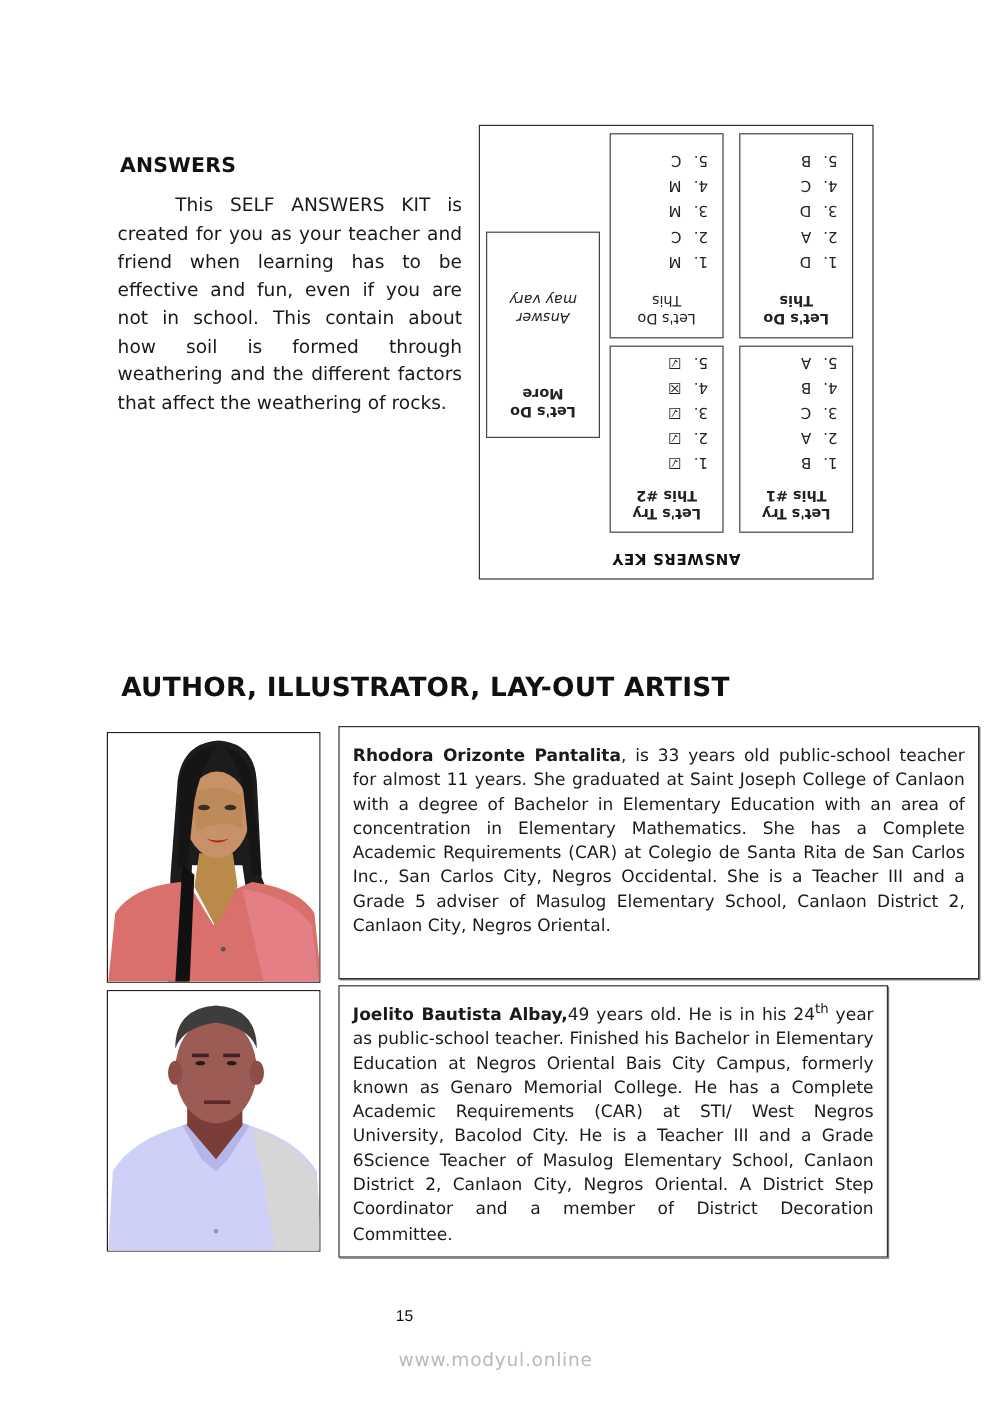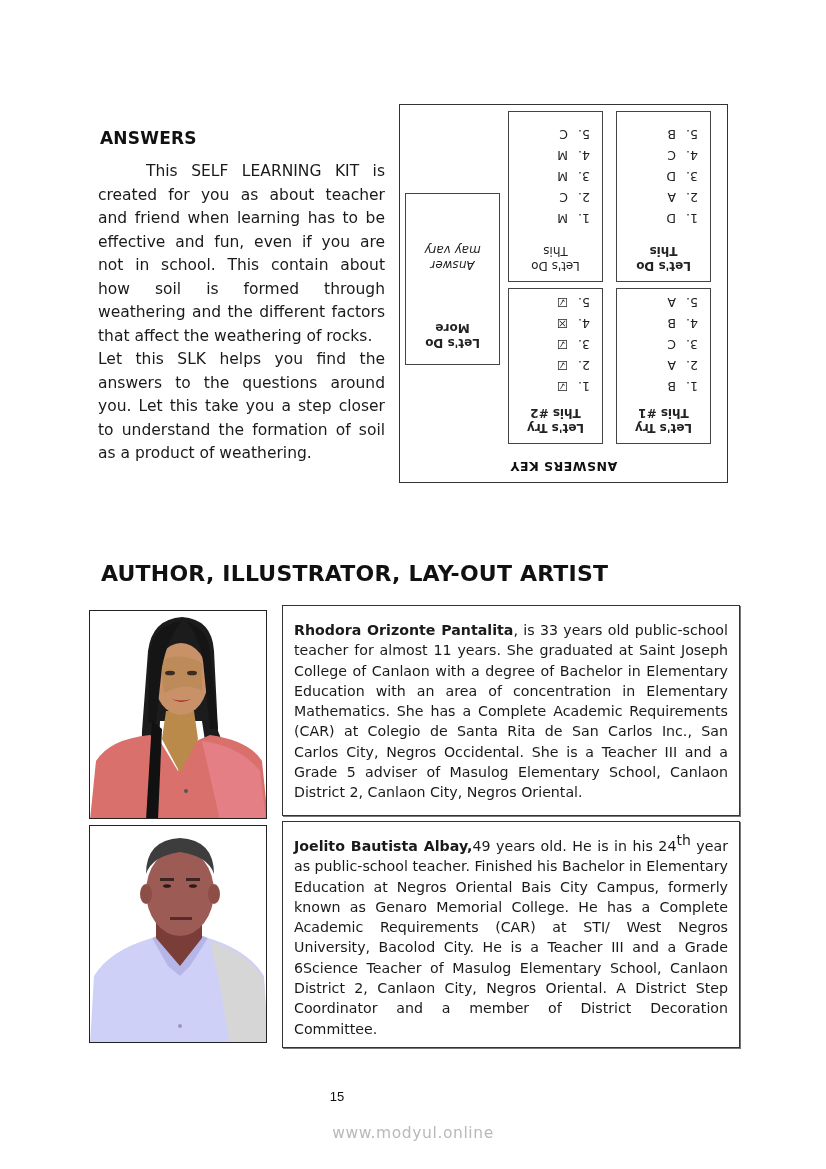--- a/index.html
+++ b/index.html
@@ -27,32 +27,31 @@
   #ak-heading { position: absolute; left: 0; right: 0; top: 8px; text-align: center;
                 font-weight: bold; font-size: 12.5px; letter-spacing: 0.5px; }
   .italic { font-style: italic; }
 
   
   #authors-title { left: 101px; top: 561px; font-size: 22px; font-weight: bold; letter-spacing: 0.2px; }
   .photo { position: absolute; border: 1.3px solid #222; box-sizing: border-box; overflow: hidden; background: #fff; }
   .bio { position: absolute; border: 1.5px solid #333; box-sizing: border-box; box-shadow: 1px 1px 0 #777;
          padding: 14px 11px 0 11px; font-size: 14.2px; line-height: 20.3px; text-align: justify; color: #1a1a1a; }
   .bio b { font-weight: bold; }
-  .bio sup { font-size: 14px; line-height: 0; }
+  .bio sup { font-size: 11px; line-height: 0; }
 
   #page-number { left: 0; width: 674px; top: 1089px; text-align: center; font-size: 13px; font-family: "Liberation Sans", sans-serif; color: #111; }
   #watermark { left: 0; width: 826px; top: 1124px; text-align: center; font-size: 15.5px; color: #b9b9b9; letter-spacing: 0.6px; font-family: "DejaVu Sans", sans-serif; }
 </style>
 </head>
 <body>
 
 <div id="synopsis-title" class="abs">ANSWERS</div>
 <div id="synopsis-body" class="abs">
-  <p class="indent">This SELF LEARNING KIT is created for you as about teacher and friend when learning has to be effective and fun, even if you are not in school. This contain about how soil is formed through weathering and the different factors that affect the weathering of rocks.</p>
-  <p>Let this SLK helps you find the answers to the questions around you. Let this take you a step closer to understand the formation of soil as a product of weathering.</p>
+  <p class="indent">This SELF ANSWERS KIT is created for you as your teacher and friend when learning has to be effective and fun, even if you are not in school. This contain about how soil is formed through weathering and the different factors that affect the weathering of rocks.</p>
 </div>
 
 <div id="answer-key" class="abs">
   <div id="ak-heading">ANSWERS KEY</div>
 
   <div class="ak-box" style="left:16px; top:38px; width:95px; height:156px;">
     <div class="ak-title" style="top:8px;">Let's Try</div>
     <div class="ak-title" style="top:23px;">This #1</div>
     <ul class="ak-list" style="top:46px;">
       <li><span class="num">1.</span><span>B</span></li>
@@ -129,21 +128,21 @@
     <path d="M82 88 Q91 94 101 88 Q91 91 82 88 Z" fill="#b0262a"></path>
 
     <path d="M60 40 Q64 14 92 10 Q78 26 72 56 L66 112 L58 112 Z" fill="#151515"></path>
     <path d="M120 40 Q118 18 96 10 Q112 28 114 60 L120 118 L128 118 Z" fill="#151515"></path>
     <path d="M62 110 L56 209 L68 209 L72 118 Z" fill="#111"></path>
 
     <circle cx="96" cy="180" r="2" fill="#555"></circle>
   </svg>
 </div>
 
-<div class="bio" style="left:282px; top:605px; width:458px; height:211px;">
+<div class="bio" style="left:282px; top:605px; width:534px; height:211px;">
   <b>Rhodora Orizonte Pantalita</b><span>, is 33 years old public-school teacher for almost 11 years. She graduated at Saint Joseph College of Canlaon with a degree of Bachelor in Elementary Education with an area of concentration in Elementary Mathematics. She has a Complete Academic Requirements (CAR) at Colegio de Santa Rita de San Carlos Inc., San Carlos City, Negros Occidental. She is a Teacher III and a Grade 5 adviser of Masulog Elementary School, Canlaon District 2, Canlaon City, Negros Oriental.</span>
 </div>
 
 <div class="photo" style="left:89px; top:825px; width:178px; height:218px;">
   <svg width="178" height="218" viewBox="0 0 178 218">
     <rect width="178" height="218" fill="#ffffff"></rect>
 
     <path d="M0 218 L4 150 Q20 124 62 112 L90 150 L118 112 Q158 124 174 150 L178 218 Z" fill="#cfd0f7"></path>
     <path d="M120 115 Q160 128 174 155 L178 218 L140 218 L130 160 Z" fill="#d6d6d6"></path>
     <path d="M62 112 L78 140 L90 150 L100 140 L118 112 L108 108 L90 130 L72 108 Z" fill="#b5b5e8"></path>

